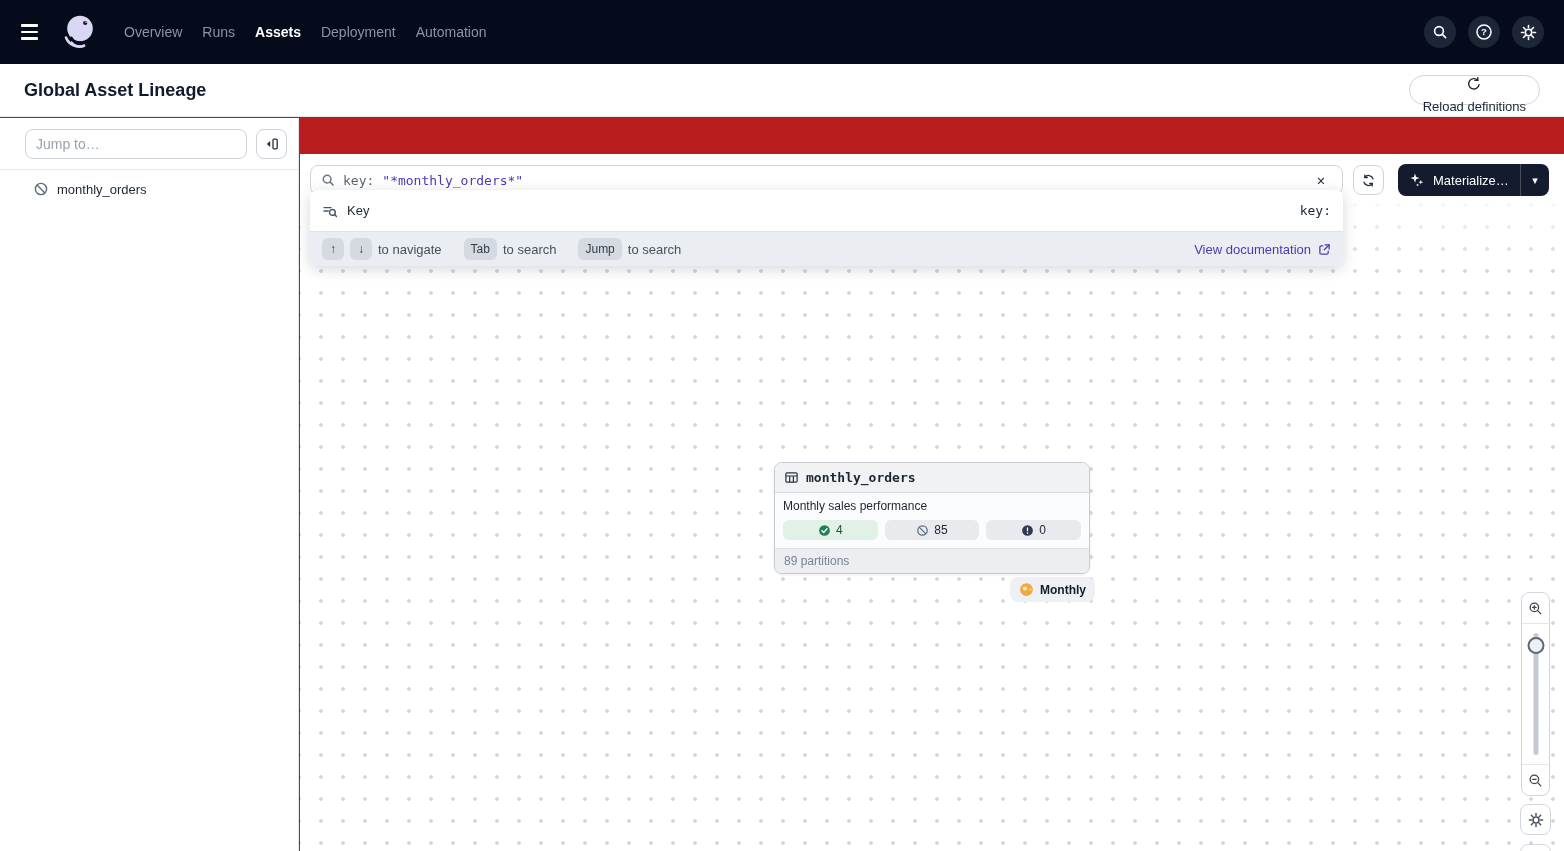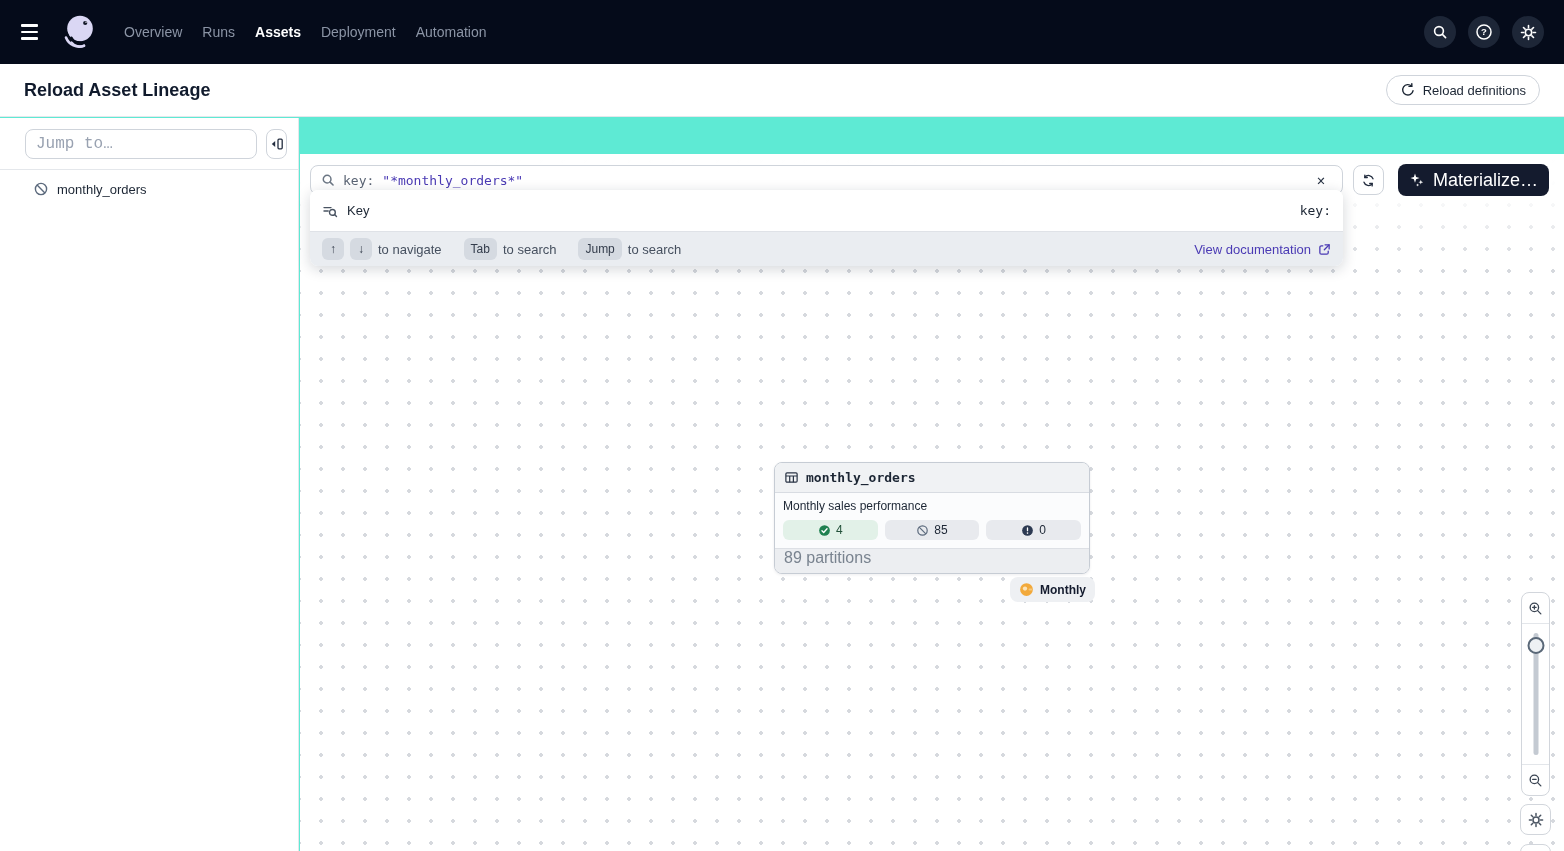--- a/index.html
+++ b/index.html
@@ -1,18 +1,18 @@
 <!DOCTYPE html>
 <html><head>
 <meta charset="utf-8">
 <style>
   * { margin:0; padding:0; box-sizing:border-box; }
   html,body { background:#fff; }
   .page { position:relative; width:1564px; height:851px; overflow:hidden;
-          font-family:"Liberation Sans", sans-serif; background:#5eead4; color:#1c2634; }
+          font-family:"Liberation Sans", sans-serif; background:#b91c1c; color:#1c2634; }
   .mono { font-family:"DejaVu Sans Mono", monospace; }
 
   
   .navbar { position:absolute; top:0; left:0; width:100%; height:64px; background:#050b1a;
             display:flex; align-items:center; }
   .hamburger { margin-left:21px; width:28px; height:28px; display:flex; flex-direction:column;
                justify-content:center; gap:4px; cursor:pointer; }
   .hamburger span { display:block; width:17px; height:2.4px; background:#fff; border-radius:1px; }
   .logo { margin-left:11px; width:40px; height:40px; }
   .nav-links { display:flex; margin-left:14px; }
@@ -21,29 +21,29 @@
   .nav-actions { margin-left:auto; margin-right:20px; display:flex; gap:12px; }
   .nav-circle { width:32px; height:32px; border-radius:50%; background:#1d2637; color:#fff;
                 display:flex; align-items:center; justify-content:center; cursor:pointer; }
 
   
   .page-header { position:absolute; top:64px; left:0; width:100%; height:53px; background:#fff;
                  border-bottom:1px solid #e4e7eb; display:flex; align-items:center; padding:0 24px; }
   .page-title { font-size:18px; font-weight:700; color:#101a2c; }
   .reload-btn { margin-left:auto; height:30px; border:1px solid #cfd4db; border-radius:16px;
                 background:#fff; display:flex; align-items:center; gap:7px; padding:0 13px;
-                font-size:13px; color:#1c2634; cursor:pointer; }
+                font-size:13px; color:#1c2634; cursor:pointer;flex-direction:column; }
 
   
   .sidebar { position:absolute; top:118px; left:0; width:299px; bottom:0; background:#fff;
              border-right:1px solid #e4e7eb; }
   .sidebar-top { height:52px; display:flex; align-items:center; padding:0 11px 0 25px; gap:9px;
                  border-bottom:1px solid #e4e7eb; }
   .jump-input { flex:1; height:30px; border:1px solid #cfd4db; border-radius:8px; padding:0 10px;
-                font-size:16px; color:#1c2634; outline:none; font-family:Liberation Mono, monospace; }
+                font-size:14px; color:#1c2634; outline:none; font-family:Liberation Sans, sans-serif; }
   .jump-input::placeholder { color:#99a2b1; }
   .collapse-btn { width:31px; height:30px; border:1px solid #cfd4db; border-radius:8px; background:#fff;
                   display:flex; align-items:center; justify-content:center; color:#232d3f; cursor:pointer; }
   .sidebar-item { display:flex; align-items:center; gap:8px; padding:11px 12px 11px 33px;
                   font-size:13px; color:#1c2634; cursor:pointer; }
   .sidebar-item .icn { color:#5c6a7d; display:flex; }
 
   
   .canvas { position:absolute; top:118px; left:300px; right:0; bottom:0;
             background-color:#fff;
@@ -59,21 +59,21 @@
   .search-wrap .q { font-size:13px; letter-spacing:0; white-space:pre; }
   .q-field { color:#5a6474; }
   .q-value { color:#4a3ab4; }
   .clear-btn { margin-left:auto; color:#2a3445; font-size:14px; line-height:1; cursor:pointer;
                width:22px; text-align:center; }
   .refresh-btn { position:absolute; left:1053px; top:11px; width:31px; height:30px; background:#fff;
                  border:1px solid #cfd4db; border-radius:8px; display:flex; align-items:center;
                  justify-content:center; color:#232d3f; cursor:pointer; }
   .materialize { position:absolute; left:1098px; top:10px; width:151px; height:32px; background:#141b2e;
                  border-radius:8px; display:flex; align-items:stretch; color:#fff; cursor:pointer; }
-  .mat-main { flex:1; display:flex; align-items:center; gap:8px; padding:0 11px; font-size:18px; }
+  .mat-main { flex:1; display:flex; align-items:center; gap:8px; padding:0 11px; font-size:13px; }
   .mat-divider { width:1px; background:rgba(255,255,255,.22); margin:0; }
   .mat-caret { width:29px; display:flex; align-items:center; justify-content:center; font-size:11px; }
 
   
   .dropdown { position:absolute; left:10px; top:36px; width:1033px; background:#fff; border-radius:8px;
               box-shadow:0 3px 14px rgba(15,25,45,.18); overflow:hidden; }
   .dd-row { height:41px; display:flex; align-items:center; gap:9px; padding:0 12px; font-size:13px;
             color:#1c2634; cursor:pointer; background:#fff; }
   .dd-row .icn { color:#4a5462; display:flex; }
   .dd-syntax { margin-left:auto; font-size:13px; color:#1c2634; }
@@ -95,21 +95,21 @@
   .an-header .icn { color:#2a3445; display:flex; }
   .an-body { padding:6px 8px 8px; }
   .an-desc { font-size:12px; color:#1c2634; margin-bottom:7px; }
   .an-badges { display:flex; gap:7px; }
   .badge { flex:1; height:20px; border-radius:6px; display:flex; align-items:center;
            justify-content:center; gap:5px; font-size:12px; color:#1c2634; }
   .badge.success { background:#e2f1e8; color:#23513a; }
   .badge.neutral { background:#e8eaee; }
   .badge .icn { display:flex; }
   .an-footer { height:25px; background:#eceef1; border-top:1px solid #dde0e5; display:flex;
-               padding:0 9px; font-size:16px; color:#79838f; }
+               align-items:center; padding:0 9px; font-size:12px; color:#79838f; }
 
   
   .storage-tag { position:absolute; left:710px; top:423px; height:25px; background:#eef0f3;
                  border-radius:8px; display:flex; align-items:center; gap:6px; padding:0 9px;
                  font-size:12px; font-weight:700; color:#141b2e; }
 
   
   .zoom-group { position:absolute; left:1221px; top:438px; width:29px; height:204px; background:#fff;
                 border:1px solid #d2d6dc; border-radius:8px; display:flex; flex-direction:column; }
   .zg-btn { height:30px; display:flex; align-items:center; justify-content:center; color:#3a4452; cursor:pointer; }
@@ -177,21 +177,21 @@
                 <circle cx="8" cy="8" r="3"></circle>
                 <path d="M8 1.4v2.1M8 12.5v2.1M1.4 8h2.1M12.5 8h2.1M3.3 3.3l1.5 1.5M11.2 11.2l1.5 1.5M12.7 3.3l-1.5 1.5M4.8 11.2l-1.5 1.5"></path>
               </g>
             </svg>
         </span>
       </div>
     </div>
   </div>
 
   <div class="page-header">
-    <div class="page-title">Reload Asset Lineage</div>
+    <div class="page-title">Global Asset Lineage</div>
     <button class="reload-btn">
       <span class="icn">
         <svg width="16" height="16" viewBox="0 0 16 16" fill="none" stroke="currentColor" stroke-width="1.4" stroke-linecap="round">
           <path d="M13 8.8A5.2 5.2 0 1 1 11.6 4.2"></path>
             <path d="M11.8 1.6v2.8H9"></path>
         </svg>
       </span>
       <span>Reload definitions</span>
     </button>
   </div>

